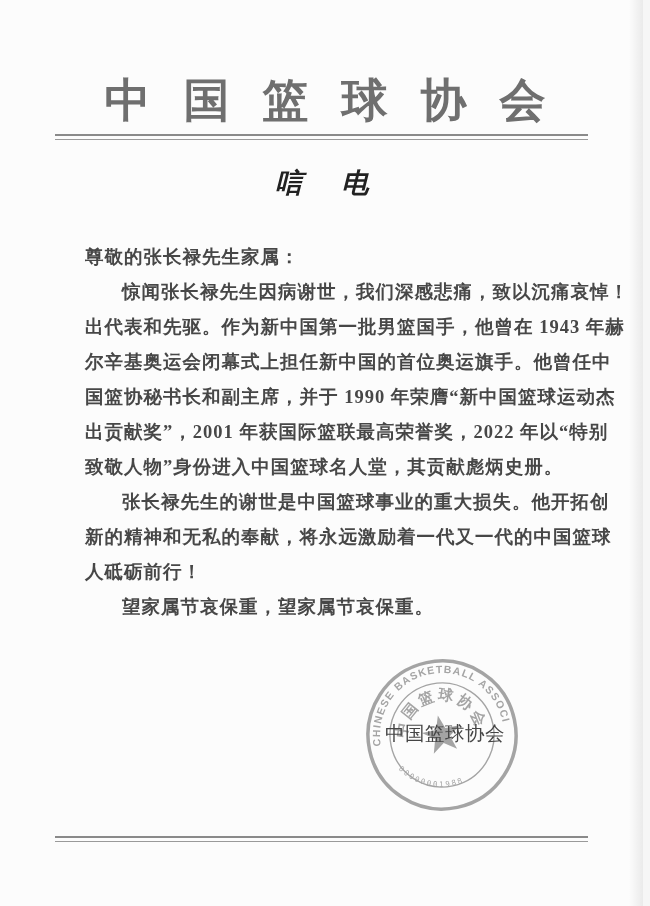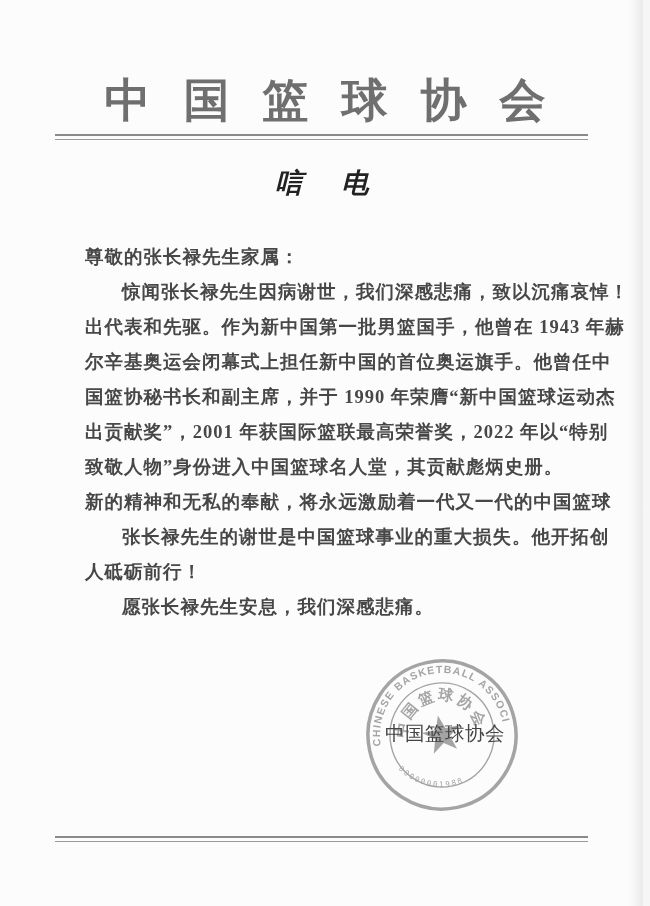--- a/index.html
+++ b/index.html
@@ -75,24 +75,24 @@
   <div class="doc-title">唁　电</div>
 
   <div class="body-text">
       <div class="body-line">尊敬的张长禄先生家属：</div>
       <div class="body-line indent">惊闻张长禄先生因病谢世，我们深感悲痛，致以沉痛哀悼！</div>
       <div class="body-line">出代表和先驱。作为新中国第一批男篮国手，他曾在 1943 年赫</div>
       <div class="body-line">尔辛基奥运会闭幕式上担任新中国的首位奥运旗手。他曾任中</div>
       <div class="body-line">国篮协秘书长和副主席，并于 1990 年荣膺“新中国篮球运动杰</div>
       <div class="body-line">出贡献奖”，2001 年获国际篮联最高荣誉奖，2022 年以“特别</div>
       <div class="body-line">致敬人物”身份进入中国篮球名人堂，其贡献彪炳史册。</div>
+      <div class="body-line indent">张长禄先生的谢世是中国篮球事业的重大损失。他开拓创</div>
       <div class="body-line">新的精神和无私的奉献，将永远激励着一代又一代的中国篮球</div>
-      <div class="body-line indent">张长禄先生的谢世是中国篮球事业的重大损失。他开拓创</div>
       <div class="body-line">人砥砺前行！</div>
-      <div class="body-line indent">愿张长禄先生安息，我们深感悲痛。</div>
+      <div class="body-line indent">望家属节哀保重，望家属节哀保重。</div>
     </div>
 
   <svg class="seal" viewBox="0 0 160 160" xmlns="http://www.w3.org/2000/svg">
     <g transform="rotate(-12 80 80)" fill="none" stroke="#8f8f8f">
       <circle cx="80" cy="80" r="74" stroke-width="3.5"></circle>
       <circle cx="80" cy="80" r="52" stroke-width="1.4"></circle>
       <defs>
         <path id="ringPath" d="M 18,80 A 62,62 0 1 1 142,80"></path>
         <path id="innerPath" d="M 45,80 A 35,35 0 1 1 115,80"></path>
         <path id="serialPath" d="M 23,88 A 59,59 0 0 0 137,88"></path>

